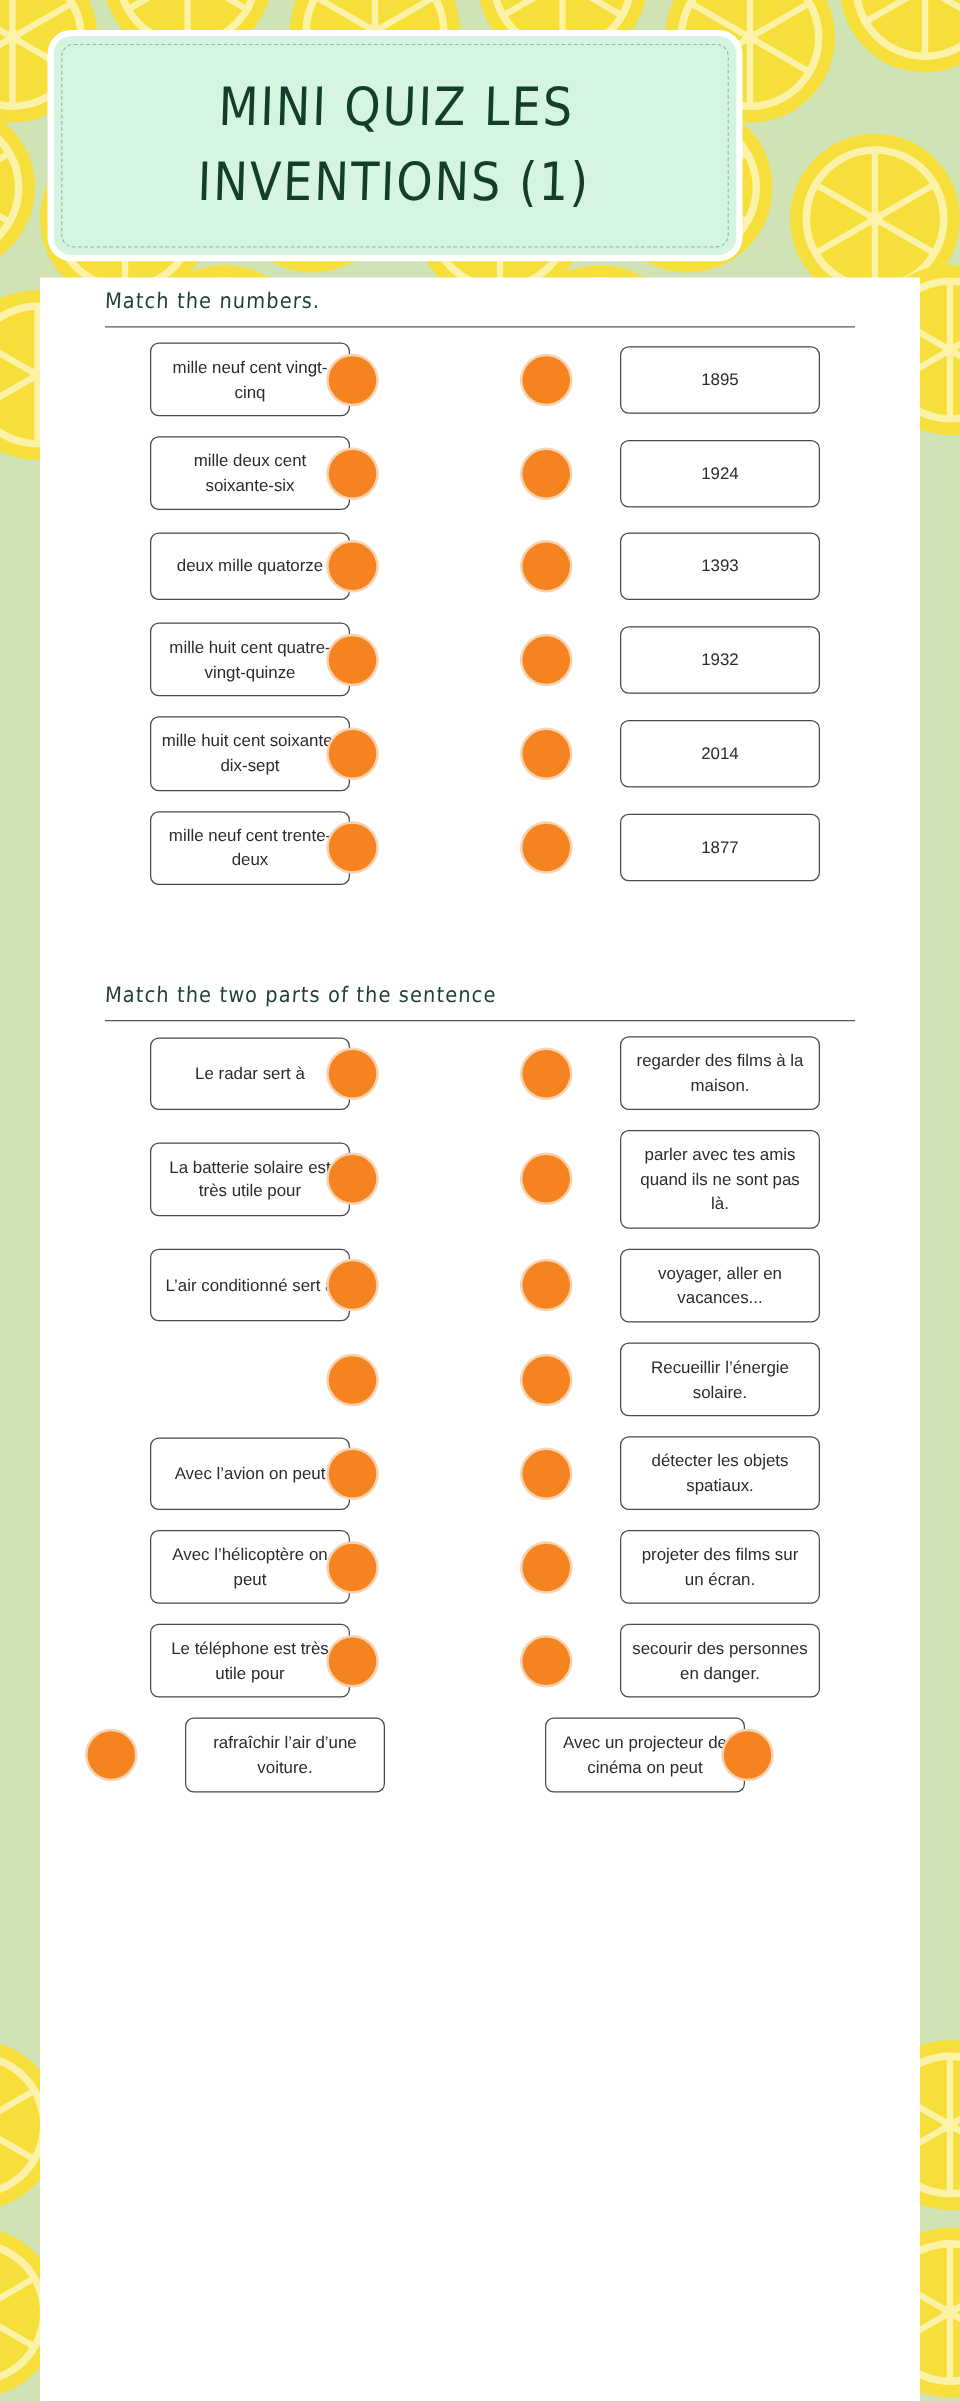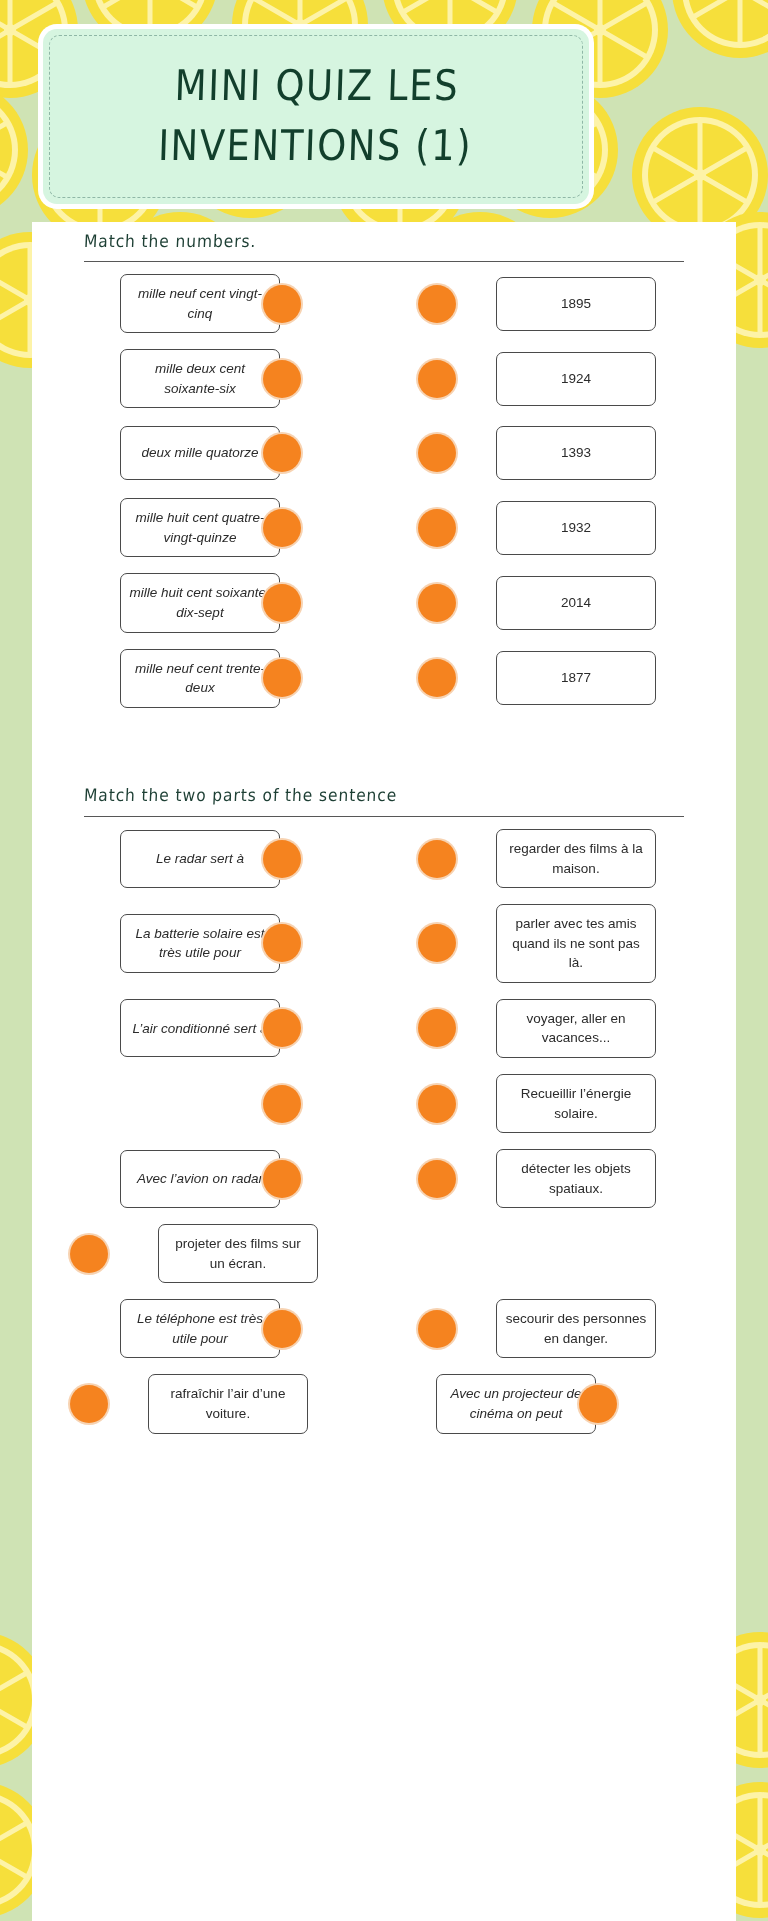--- a/index.html
+++ b/index.html
@@ -124,21 +124,21 @@
     min-height: 54px;
     display: flex;
     align-items: center;
     justify-content: center;
     text-align: center;
     font-size: 13.5px;
     line-height: 1.45;
     color: #2b2b2b;
     padding: 9px 7px;
   }
-  .pair.left .card  { margin-right: 0; font-style: italic; }
+  .pair.left .card  { margin-right: 0; }
   .pair.right .card { margin-left: 0; }
 
   .dot {
     position: absolute;
     width: 38px;
     height: 38px;
     border-radius: 50%;
     background: #f5831f;
     box-shadow: 0 0 0 2px #f7d3b2;
     top: 50%;
@@ -308,29 +308,33 @@
           <div class="pair left">
             <div class="dot"></div>
           </div>
           <div class="pair right">
             <div class="card">Recueillir l’énergie solaire.</div>
             <div class="dot"></div>
           </div>
         </div>
         <div class="row">
           <div class="pair left">
-            <div class="card">Avec l’avion on radar</div>
+            <div class="card">Avec l’avion on peut</div>
             <div class="dot"></div>
           </div>
           <div class="pair right">
             <div class="card">détecter les objets spatiaux.</div>
             <div class="dot"></div>
           </div>
         </div>
         <div class="row">
+          <div class="pair left">
+            <div class="card">Avec l’hélicoptère on peut</div>
+            <div class="dot"></div>
+          </div>
           <div class="pair right">
             <div class="card">projeter des films sur un écran.</div>
             <div class="dot"></div>
           </div>
         </div>
         <div class="row">
           <div class="pair left">
             <div class="card">Le téléphone est très utile pour</div>
             <div class="dot"></div>
           </div>

